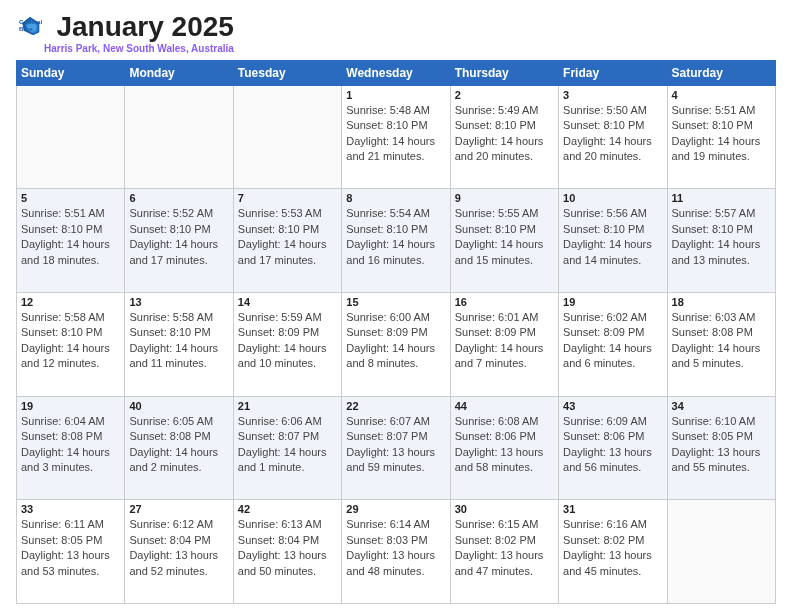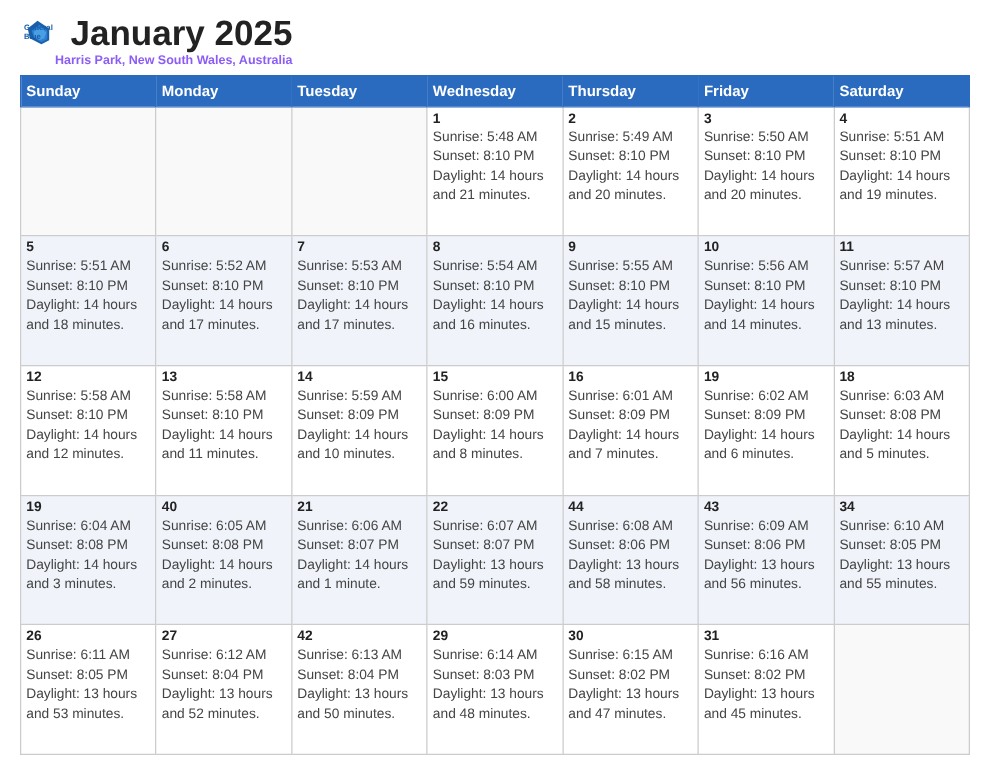--- a/index.html
+++ b/index.html
@@ -228,21 +228,21 @@
             <span class="day-num">43</span>
             <div class="day-info">Sunrise: 6:09 AM<br>Sunset: 8:06 PM<br>Daylight: 13 hours<br>and 56 minutes.</div>
           </td>
           <td>
             <span class="day-num">34</span>
             <div class="day-info">Sunrise: 6:10 AM<br>Sunset: 8:05 PM<br>Daylight: 13 hours<br>and 55 minutes.</div>
           </td>
         </tr>
         <tr>
           <td>
-            <span class="day-num">26</span>
+            <span class="day-num">33</span>
             <div class="day-info">Sunrise: 6:11 AM<br>Sunset: 8:05 PM<br>Daylight: 13 hours<br>and 53 minutes.</div>
           </td>
           <td>
             <span class="day-num">27</span>
             <div class="day-info">Sunrise: 6:12 AM<br>Sunset: 8:04 PM<br>Daylight: 13 hours<br>and 52 minutes.</div>
           </td>
           <td>
             <span class="day-num">42</span>
             <div class="day-info">Sunrise: 6:13 AM<br>Sunset: 8:04 PM<br>Daylight: 13 hours<br>and 50 minutes.</div>
           </td>

